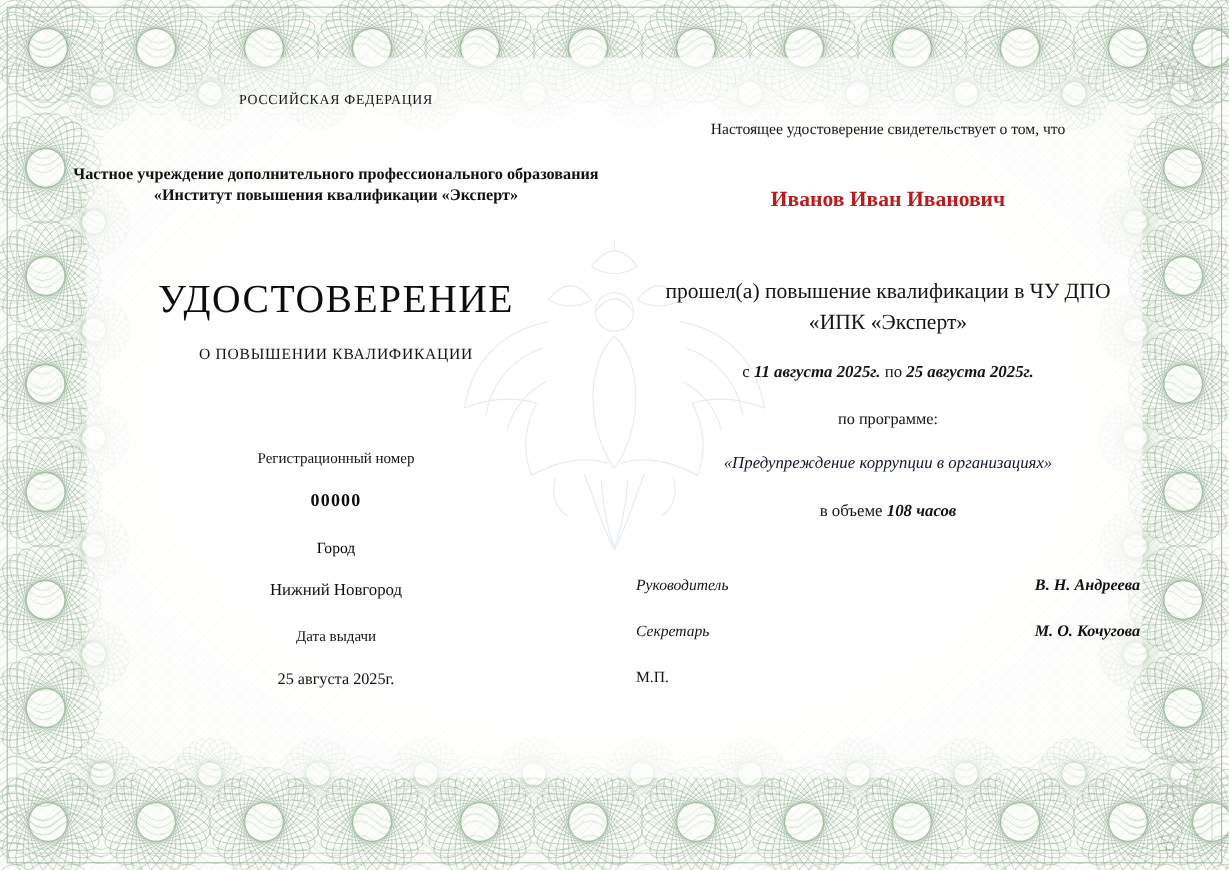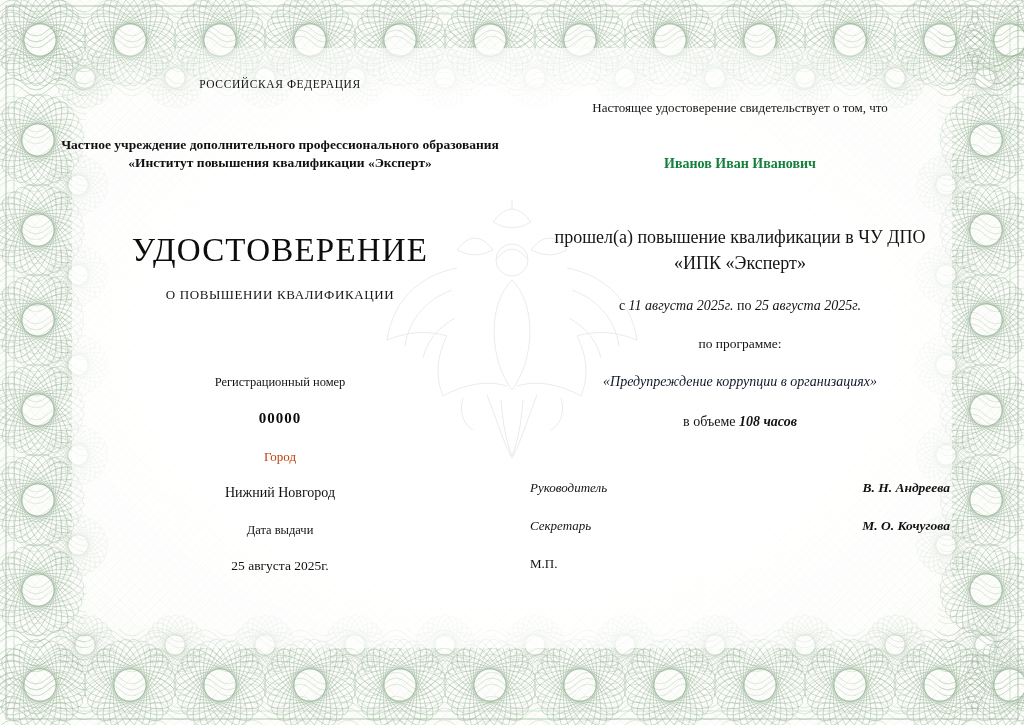--- a/index.html
+++ b/index.html
@@ -111,21 +111,21 @@
   }
   .reg-number {
     font-size: 15px;
     font-weight: bold;
     letter-spacing: 1px;
     color: #0d0d0d;
     margin-bottom: 22px;
   }
   .city-label {
     font-size: 13px;
-    color: #c2410c;
+    color: #000000;
     margin-bottom: 20px;
   }
   .city-value {
     font-size: 14px;
     color: #101010;
     margin-bottom: 22px;
   }
   .date-label {
     font-size: 12.5px;
     color: #141414;
@@ -143,39 +143,39 @@
     top: 100px;
     width: 420px;
     text-align: center;
   }
   .attest-line {
     font-size: 13px;
     color: #141414;
     margin-bottom: 40px;
   }
   .person-name {
-    font-size: 14px;
-    font-weight: bold;
-    color: #15803d;
+    font-size: 18px;
+    font-weight: bold;
+    color: #b91c1c;
     margin-bottom: 52px;
   }
   .course-line {
     font-size: 18px;
     line-height: 1.45;
     color: #141414;
     margin-bottom: 22px;
   }
   .period-line {
     font-size: 14px;
     color: #141414;
     margin-bottom: 22px;
   }
   .period-line b {
     font-style: italic;
-    font-weight: normal;
+    font-weight: bold;
   }
   .program-label {
     font-size: 13.5px;
     color: #141414;
     margin-bottom: 22px;
   }
   .program-name {
     font-size: 14px;
     font-style: italic;
     font-weight: normal;

